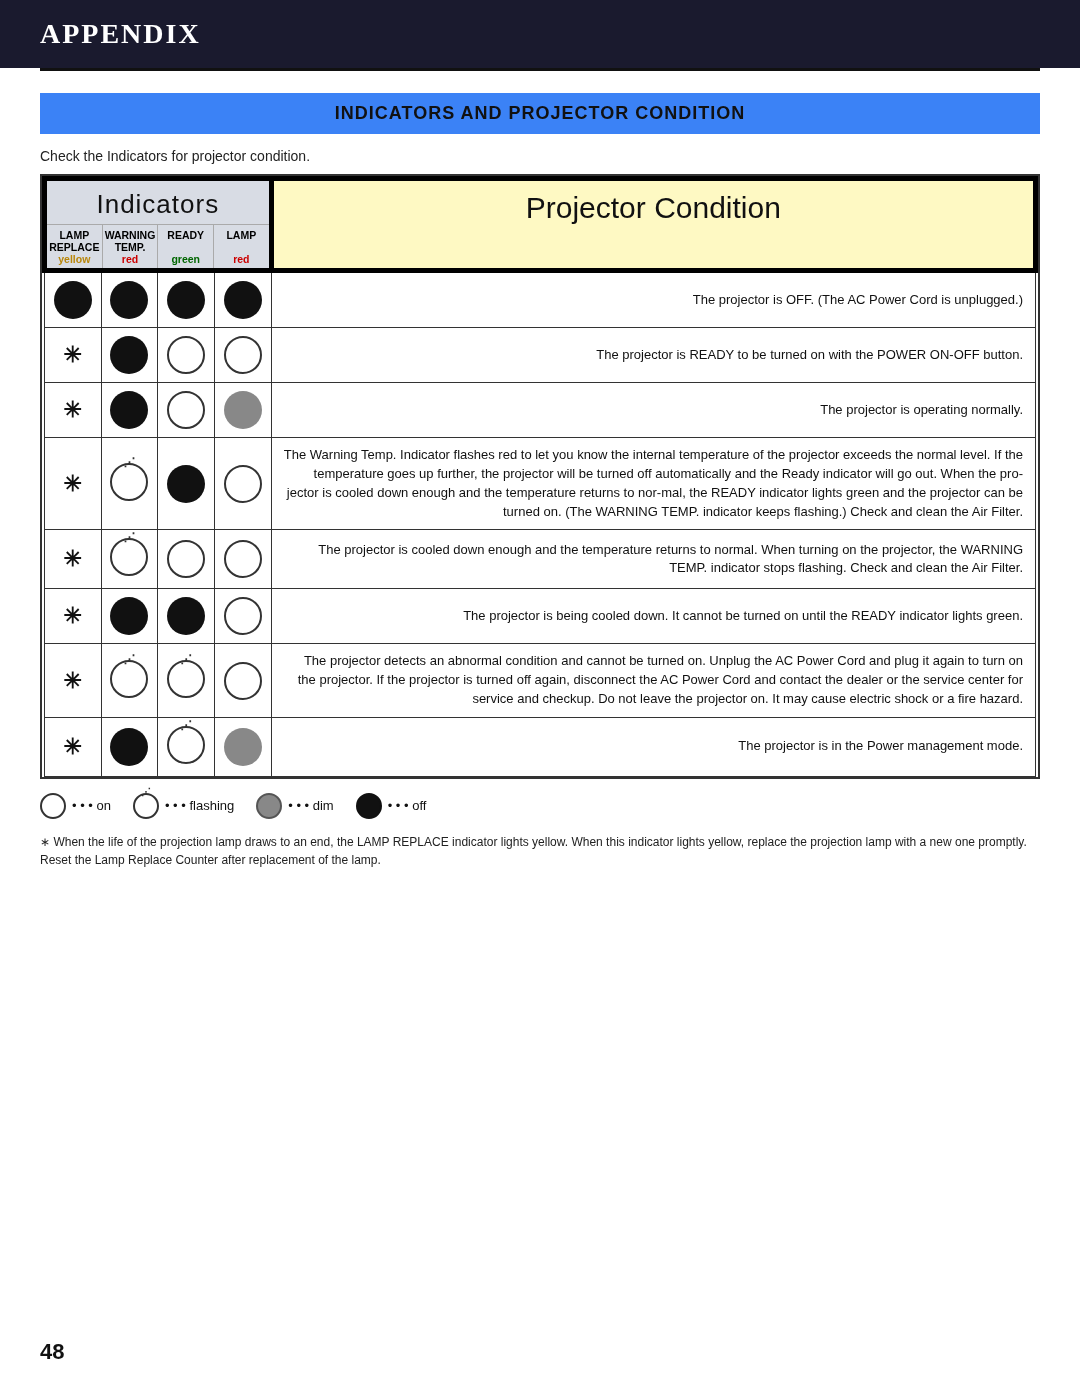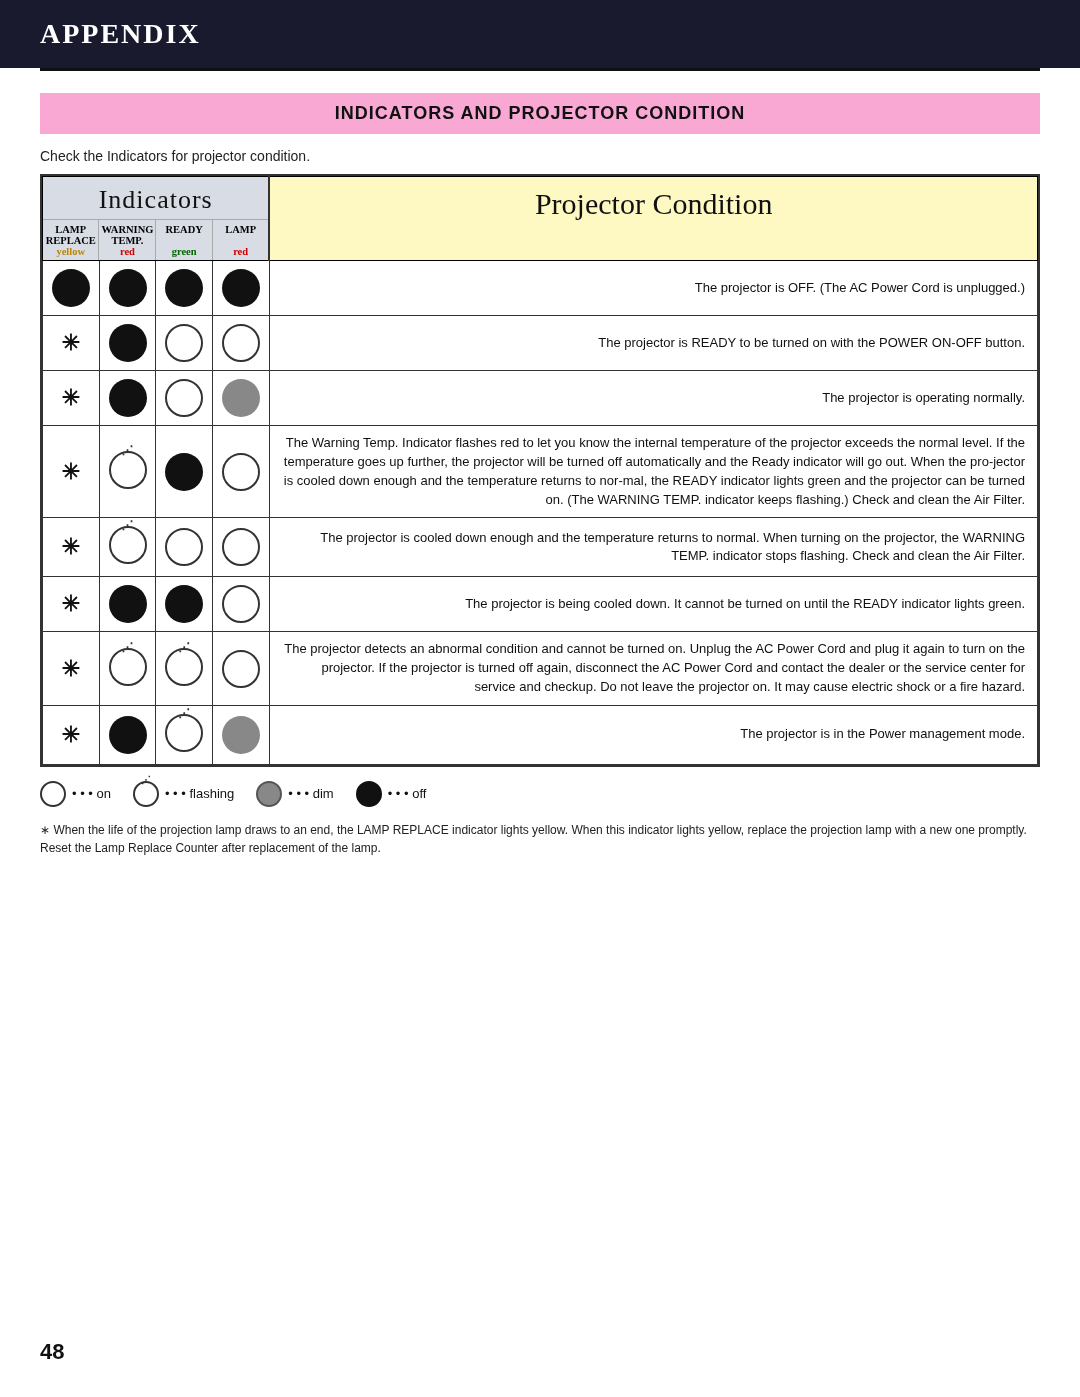--- a/index.html
+++ b/index.html
@@ -22,21 +22,21 @@
     .page-header-title {
       color: #fff;
       font-size: 28px;
       font-weight: bold;
       letter-spacing: 2px;
       font-family: Liberation Serif, serif;
     }
 
     
     .section-title-bar {
-      background: #f9a8d4;
+      background: #3b82f6;
       text-align: center;
       padding: 10px 12px;
       margin: 22px 40px 0 40px;
     }
     .section-title-bar span {
       font-size: 18px;
       font-weight: bold;
       letter-spacing: 1px;
       color: #111;
     }
@@ -55,23 +55,22 @@
     }
 
     
     .main-table {
       width: 100%;
       border-collapse: collapse;
     }
 
     
     .indicators-header-row td {
-      border: 1px solid #000000;
+      border: 5px solid #000000;
       vertical-align: top;
-      font-family: Liberation Serif, serif;
     }
 
     .indicators-title-cell {
       width: 340px;
       background: #d8dce4;
       text-align: center;
       padding: 8px 0 0 0;
       border-right: 2px solid #333 !important;
     }
     .indicators-title-cell .indicators-big {

